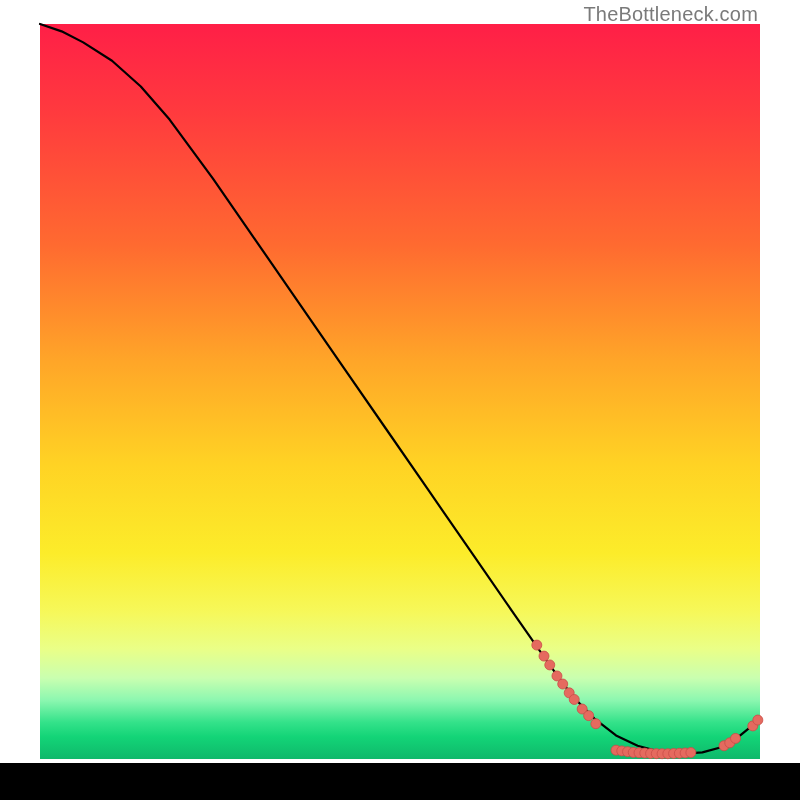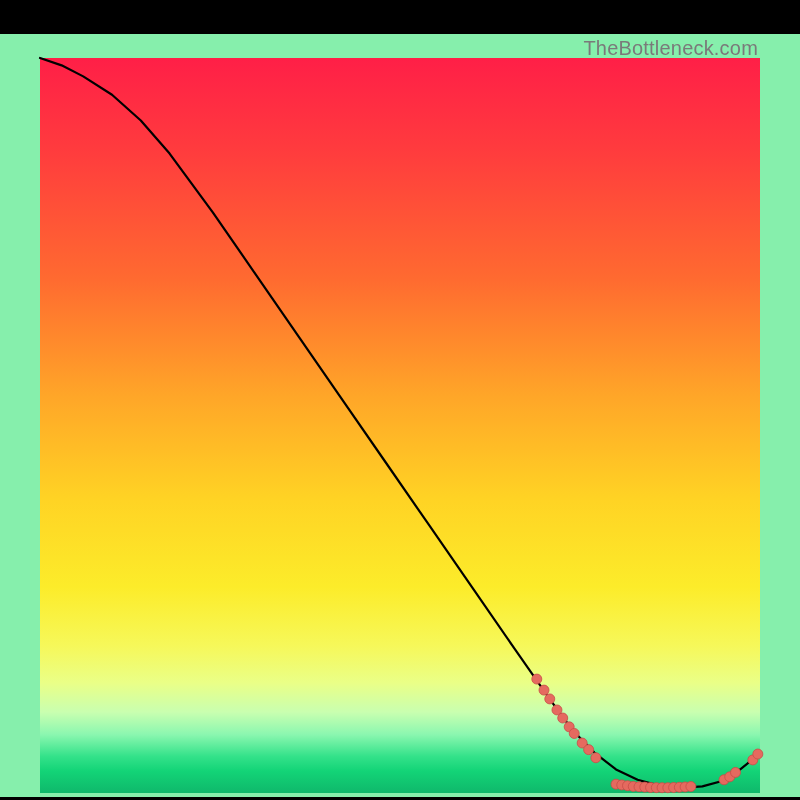--- a/index.html
+++ b/index.html
@@ -8,22 +8,21 @@
     width: 800px;
     height: 800px;
     background: #000;
     overflow: hidden;
     font-family: Arial, Helvetica, sans-serif;
   }
   .stage {
     position: relative;
     width: 800px;
     height: 763px;
-    background: #86efac;
-    margin-top: 34px;
+    background: #ffffff;
   }
   .plot {
     position: absolute;
     left: 40px;
     top: 24px;
     width: 720px;
     height: 735px;
     
     background: linear-gradient(
       to bottom,

